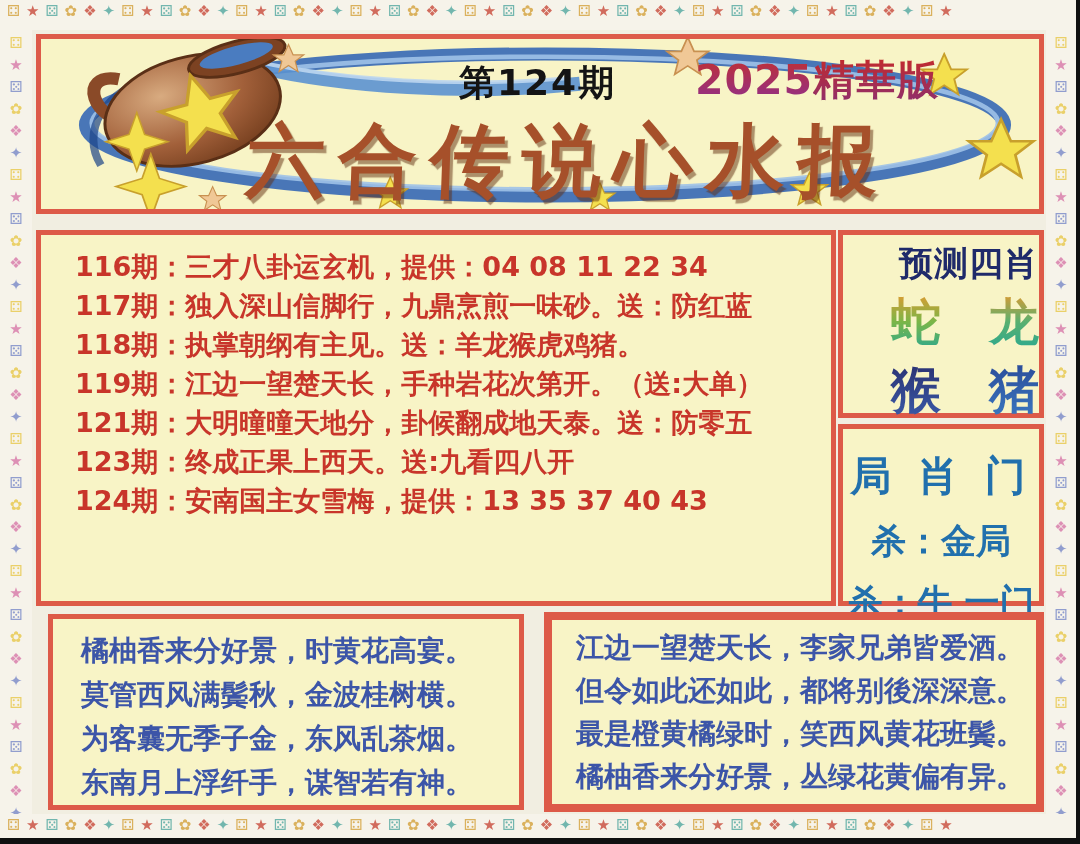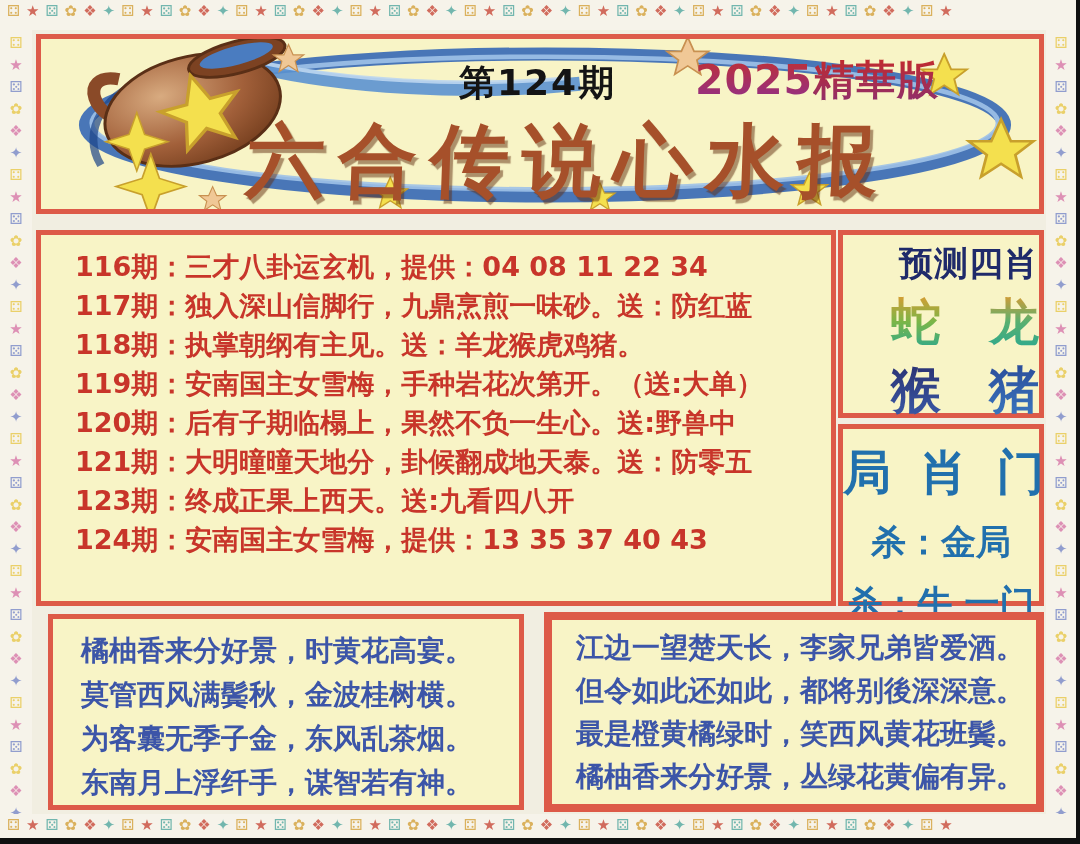--- a/index.html
+++ b/index.html
@@ -38,21 +38,21 @@
 
   
   .forecast-box{left:806px;top:200px;width:206px;height:188px;text-align:right;}
   .forecast-title{font-size:34px;font-weight:900;color:#1f2a6a;margin-top:6px;letter-spacing:1px;}
   .animal-grid{display:grid;grid-template-columns:1fr 1fr;margin-top:6px;row-gap:10px;}
   .animal{font-size:50px;line-height:58px;font-weight:900;
           -webkit-background-clip:text;background-clip:text;color:transparent;}
 
   
   .door-box{left:806px;top:394px;width:206px;height:182px;text-align:center;color:#2170ad;}
-  .door-title{font-size:48px;font-weight:900;letter-spacing:6px;margin-top:12px;white-space:nowrap;text-align:center;}
+  .door-title{font-size:41px;font-weight:900;letter-spacing:6px;margin-top:20px;white-space:nowrap;text-align:center;}
   .door-line1{font-size:35px;font-weight:900;margin-top:14px;white-space:nowrap;}
   .door-line2{font-size:35px;font-weight:900;margin-top:14px;white-space:nowrap;}
 
   
   .poem-left{left:16px;top:584px;width:476px;height:196px;padding:10px 0 0 28px;}
   .poem-right{left:512px;top:582px;width:500px;height:200px;border-width:8px;padding:6px 0 0 24px;}
   .poem-line{font-size:28px;line-height:44px;font-weight:700;color:#3c55a8;white-space:nowrap;letter-spacing:0px;}
   .poem-right .poem-line{line-height:43px;}
 </style>
 </head>
@@ -183,22 +183,21 @@
       </svg>
       <span class="issue">第124期</span>
       <span class="edition"><span class="yr">2025</span><span class="nm">精華版</span></span>
       <div class="main-title">六合传说心水报</div>
     </div>
 
     <div class="box records-box">
       <div class="record-line">116期：三才八卦运玄机，提供：04 08 11 22 34</div>
       <div class="record-line">117期：独入深山信脚行，九鼎烹煎一味砂。送：防红蓝</div>
       <div class="record-line">118期：执掌朝纲有主见。送：羊龙猴虎鸡猪。</div>
-      <div class="record-line">119期：安南国主女雪梅，手种岩花次第开。（送:大单）</div>
-      <div class="record-line">120期：后有子期临榻上，果然不负一生心。送:野兽中</div>
+      <div class="record-line">119期：江边一望楚天长，手种岩花次第开。（送:大单）</div>
       <div class="record-line">121期：大明曈曈天地分，卦候翻成地天泰。送：防零五</div>
       <div class="record-line">123期：终成正果上西天。送:九看四八开</div>
       <div class="record-line">124期：安南国主女雪梅，提供：13 35 37 40 43</div>
     </div>
 
     <div class="box forecast-box">
       <div class="forecast-title">预测四肖</div>
       <div class="animal-grid">
         <span class="animal" style="background-image:linear-gradient(180deg,#e09a30,#7ab648,#2aa890)">蛇</span>
         <span class="animal" style="background-image:linear-gradient(180deg,#e09a30,#58b070,#2aa890)">龙</span>

